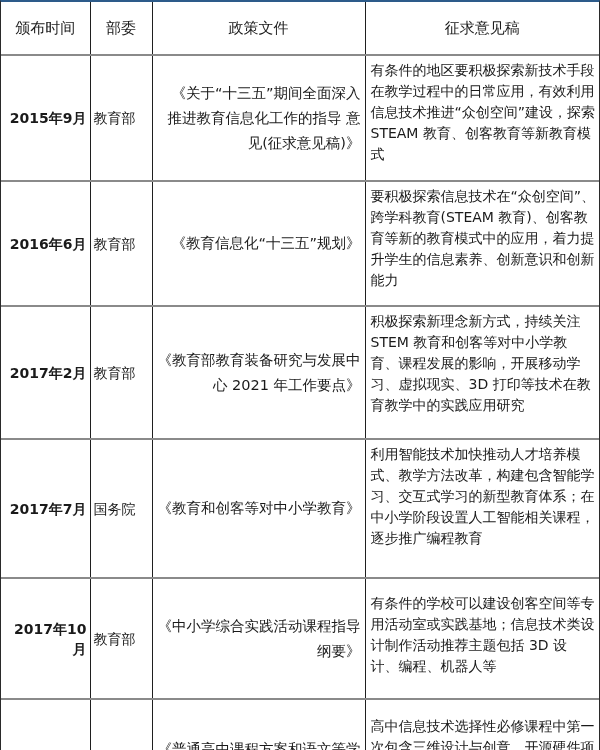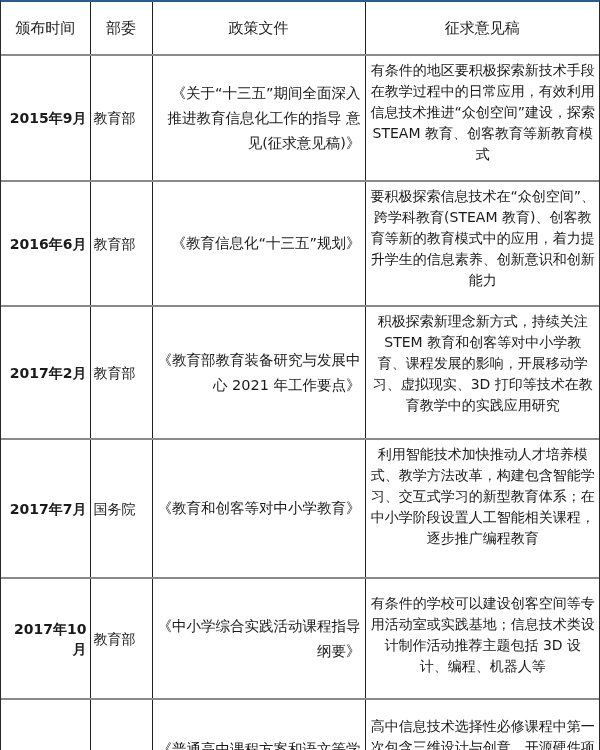--- a/index.html
+++ b/index.html
@@ -69,21 +69,21 @@
       margin-left: 25px;
     }
     td.doc {
       text-align: right;
       padding: 0 4px 0 5px;
       font-size: 14.5px;
       line-height: 25px;
     }
     td.content {
       vertical-align: top;
-      text-align: center;
+      text-align: left;
       padding: 4px 4px 0 5px;
       font-size: 14px;
       line-height: 21px;
     }
     tr.r1 td { height: 108px; }
     tr.r2 td { height: 107px; }
     tr.r3 td { height: 115px; }
     tr.r4 td { height: 121px; }
     tr.r5 td { height: 103px; }
     tr.r6 td { height: 108px; }

